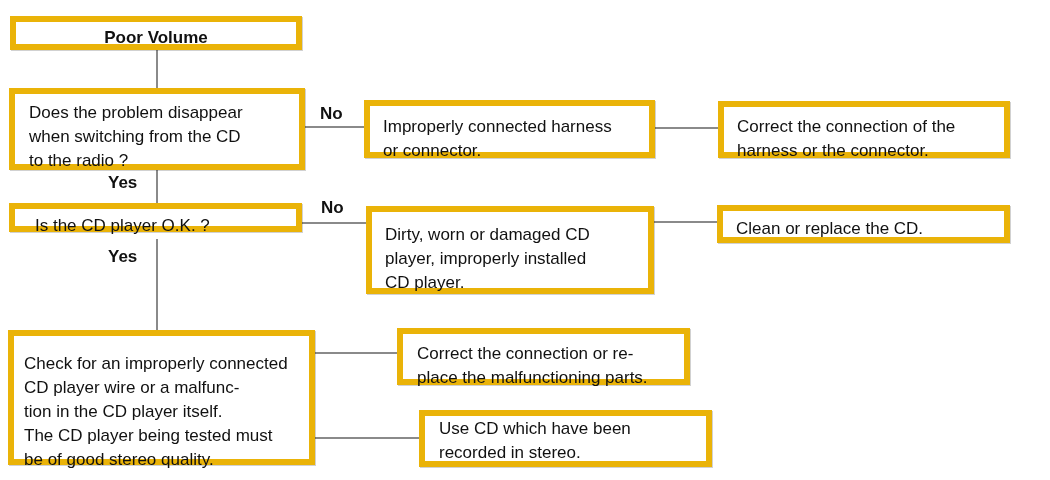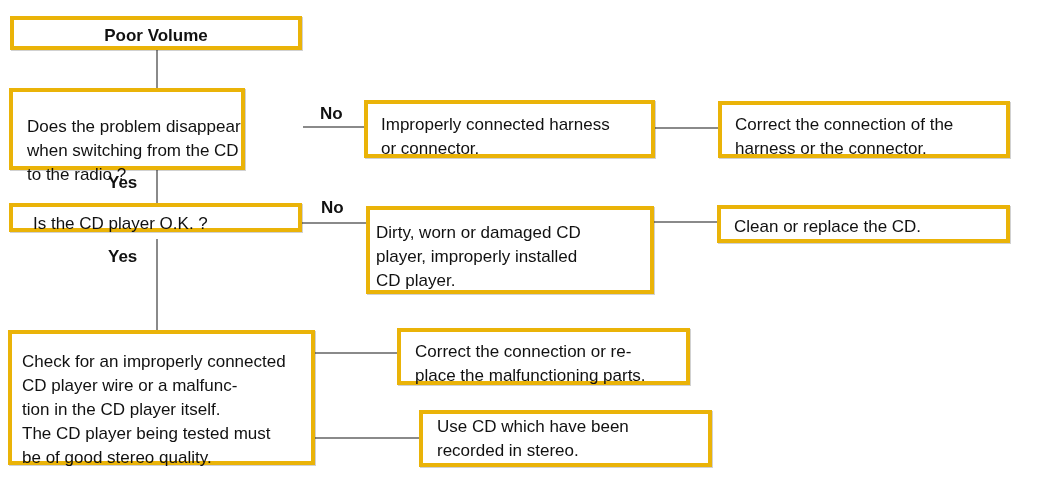--- a/index.html
+++ b/index.html
@@ -13,21 +13,21 @@
     height: 480px;
     background: #ffffff;
     font-family: "Liberation Sans", sans-serif;
     color: #111111;
     overflow: hidden;
   }
   .node {
     position: absolute;
     box-sizing: border-box;
     background: #ffffff;
-    border: 4px solid #eab308;
+    border: 6px solid #eab308;
     box-shadow: 1px 1px 0 rgba(0,0,0,0.18);
     font-size: 17px;
     line-height: 24px;
     white-space: pre;
     color: #111111;
   }
   .node.title {
     font-weight: bold;
     text-align: center;
     padding-top: 4px;
@@ -63,33 +63,33 @@
   <div class="conn h" style="left:314px; top:352px; width:105px;"></div>
   <div class="conn h" style="left:314px; top:437px; width:105px;"></div>
 
   <div class="edge-label" style="left:320px; top:104px; width:36px;">No</div>
   <div class="edge-label right-align" style="left:108px; top:173px; width:44px;">Yes</div>
   <div class="edge-label" style="left:321px; top:198px; width:36px;">No</div>
   <div class="edge-label right-align" style="left:108px; top:247px; width:44px;">Yes</div>
 
   <div class="node title" style="left:10px; top:16px; width:292px; height:34px;">Poor Volume</div>
 
-  <div class="node" style="left:9px; top:88px; width:236px; height:82px; padding:23px 0 0 14px;">Does the problem disappear
+  <div class="node" style="left:9px; top:88px; width:296px; height:82px; padding:7px 0 0 14px;">Does the problem disappear
 when switching from the CD
 to the radio ?</div>
 
   <div class="node" style="left:364px; top:100px; width:291px; height:58px; padding:9px 0 0 13px;">Improperly connected harness
 or connector.</div>
 
   <div class="node" style="left:718px; top:101px; width:292px; height:57px; padding:8px 0 8px 13px;">Correct the connection of the
 harness or the connector.</div>
 
   <div class="node" style="left:9px; top:203px; width:293px; height:29px; padding:5px 0 0 20px;">Is the CD player O.K. ?</div>
 
-  <div class="node" style="left:366px; top:206px; width:288px; height:88px; padding:11px 0 0 6px;">Dirty, worn or damaged CD
+  <div class="node" style="left:366px; top:206px; width:288px; height:88px; padding:11px 0 0 13px;">Dirty, worn or damaged CD
 player, improperly installed
 CD player.</div>
 
   <div class="node" style="left:717px; top:205px; width:293px; height:38px; padding:6px 0 12px 13px;">Clean or replace the CD.</div>
 
   <div class="node" style="left:8px; top:330px; width:307px; height:135px; padding:16px 0 0 10px;">Check for an improperly connected
 CD player wire or a malfunc-
 tion in the CD player itself.
 The CD player being tested must
 be of good stereo quality.</div>

